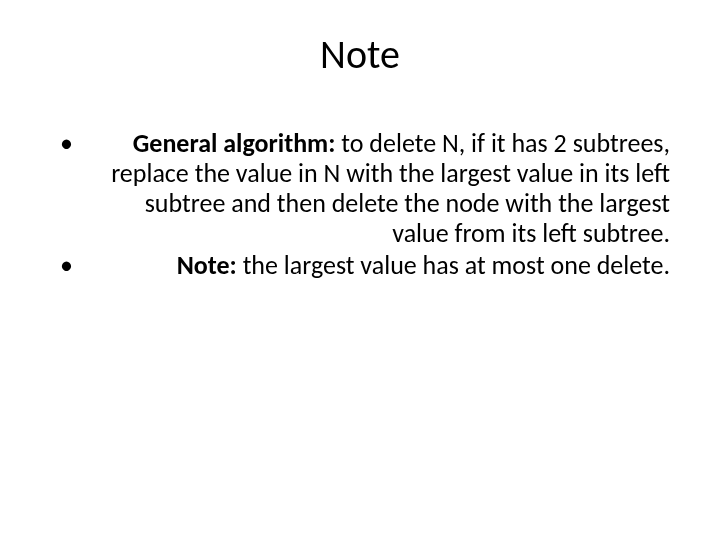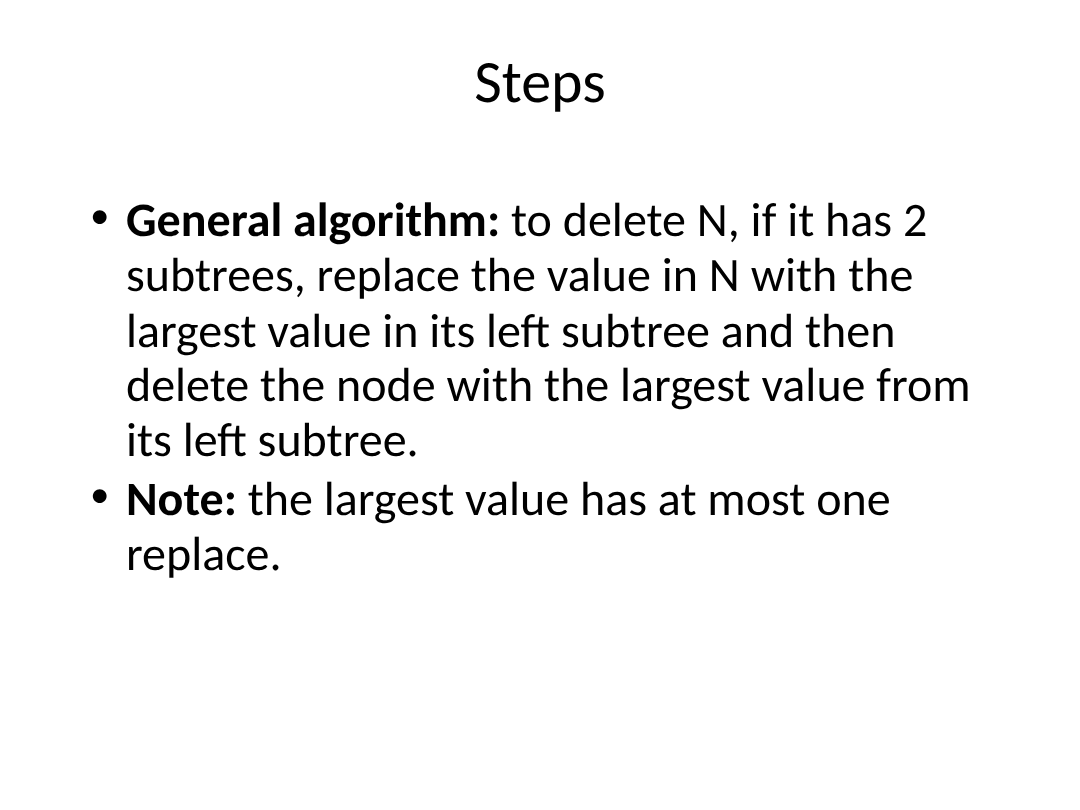--- a/index.html
+++ b/index.html
@@ -30,43 +30,44 @@
     .content {
       padding-left: 20px;
       padding-right: 10px;
     }
     ul {
       list-style: none;
     }
     li {
       position: relative;
       padding-left: 24px;
-      font-size: 32px;
+      font-size: 26px;
       line-height: 1.15;
       margin-bottom: 2px;
+      text-align: right;
     }
     li::before {
       content: "•";
       position: absolute;
       left: 0;
       top: 0;
       font-size: 26px;
     }
     .bold {
       font-weight: bold;
     }
   </style>
 </head>
 <body>
 
 <div class="slide">
-  <h1 class="title">Steps</h1>
+  <h1 class="title">Note</h1>
   <div class="content">
     <ul>
       <li>
         <span class="bold">General algorithm: </span><span>to delete N, if it has 2 subtrees, replace the value in N with the largest value in its left subtree and then delete the node with the largest value from its left subtree.</span>
       </li>
       <li>
-        <span class="bold">Note: </span><span>the largest value has at most one replace.</span>
+        <span class="bold">Note: </span><span>the largest value has at most one delete.</span>
       </li>
     </ul>
   </div>
 </div>
 
 </body></html>

